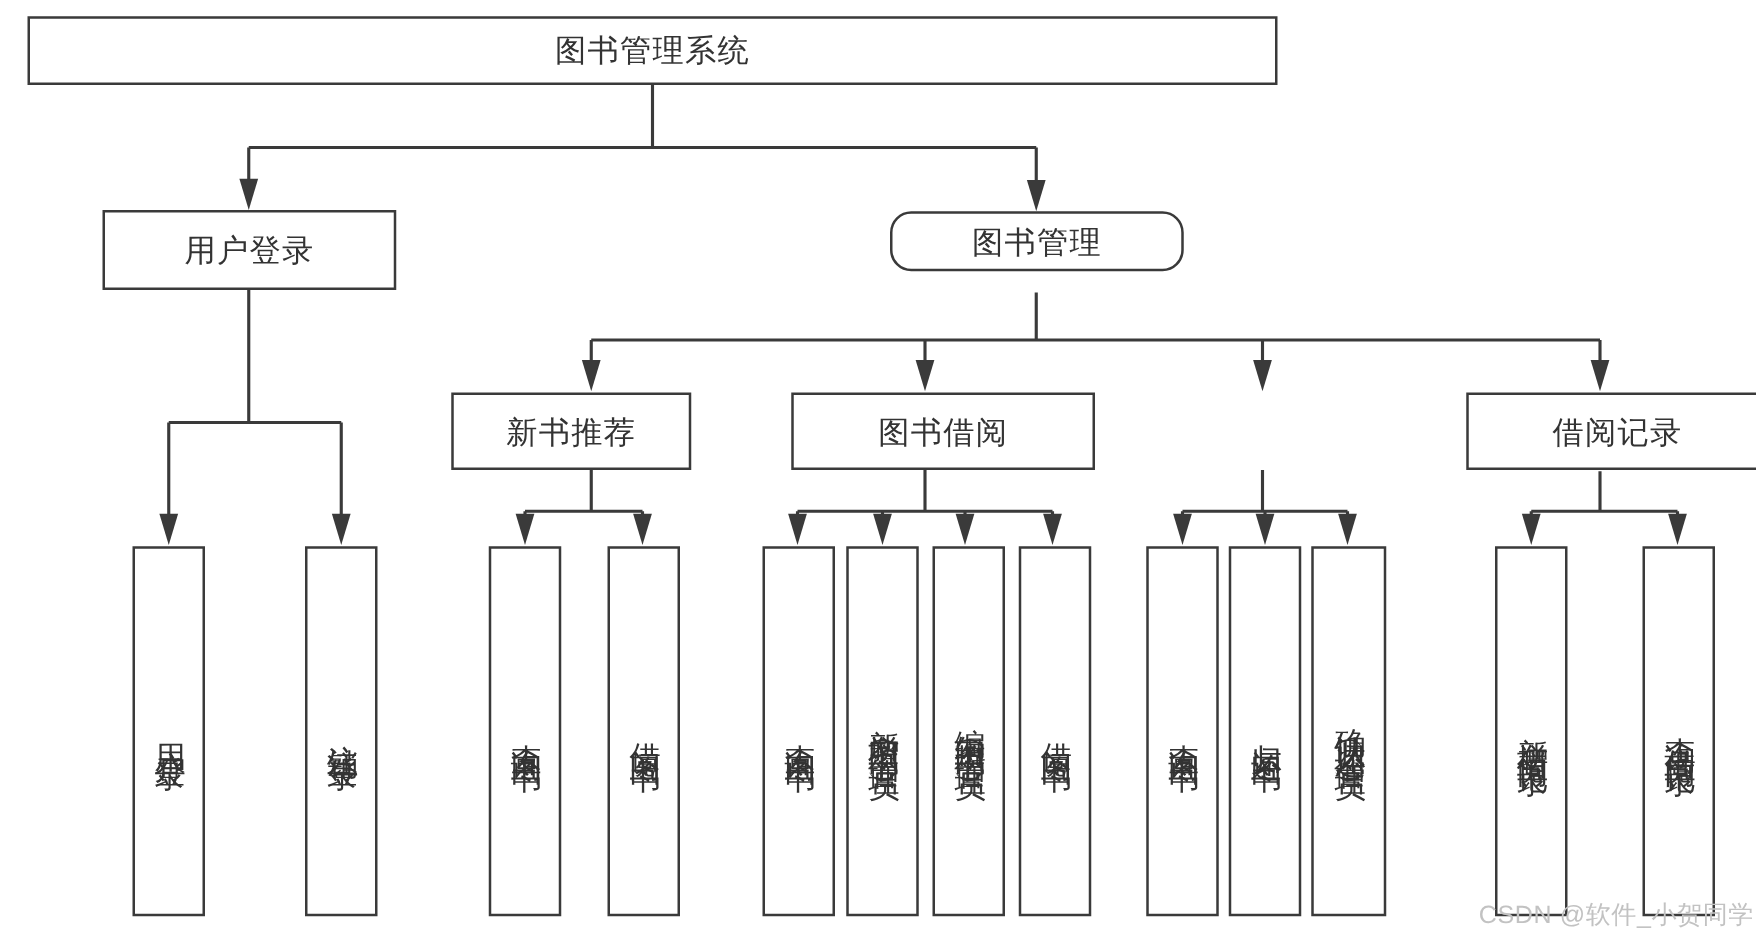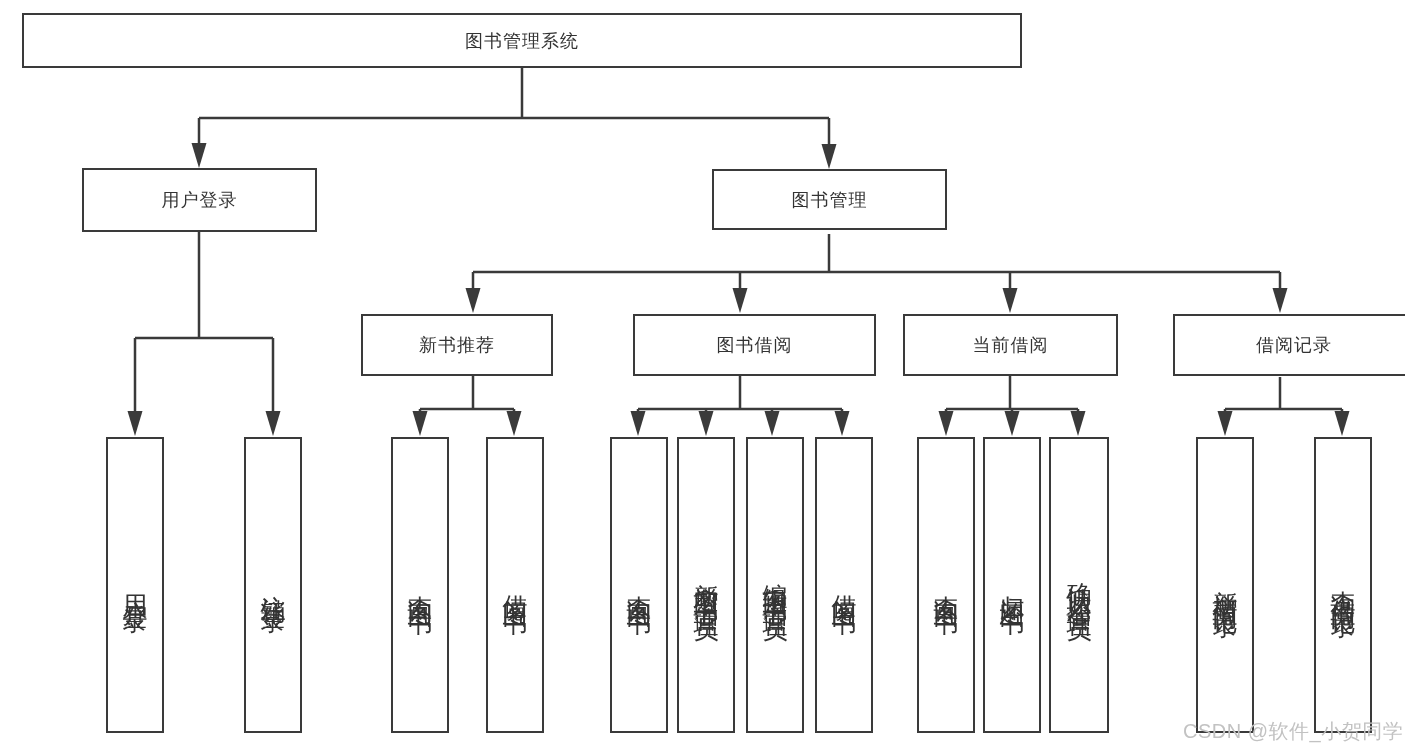--- a/index.html
+++ b/index.html
@@ -17,21 +17,21 @@
     width: 1405px; height: 747px;
   }
   .hbox {
     position: absolute;
     box-sizing: border-box;
     background: #ffffff;
     border: 2.5px solid #3a3a3a;
     display: flex;
     align-items: center;
     justify-content: center;
-    font-size: 18px;
+    font-size: 25px;
     color: #333333;
     letter-spacing: 1px;
     white-space: nowrap;
   }
   .vbox {
     position: absolute;
     box-sizing: border-box;
     background: #ffffff;
     border: 2.5px solid #3a3a3a;
     display: flex;
@@ -101,25 +101,24 @@
       <polygon points="1004.5,411 1019.5,411 1012,436"></polygon>
       <polygon points="1070.5,411 1085.5,411 1078,436"></polygon>
       <polygon points="1217.5,411 1232.5,411 1225,436"></polygon>
       <polygon points="1334.5,411 1349.5,411 1342,436"></polygon>
     </g>
   </svg>
 
   <div class="hbox" style="left:22px; top:13px; width:1000px; height:55px;">图书管理系统</div>
 
   <div class="hbox" style="left:82px; top:168px; width:235px; height:64px;">用户登录</div>
-  <div class="hbox" style="left:712px; top:169px; width:235px; height:61px;">图书管理</div>
+  <div class="hbox" style="left:712px; top:169px; width:235px; height:48px;border-radius:17px;">图书管理</div>
 
   <div class="hbox" style="left:361px; top:314px; width:192px; height:62px;">新书推荐</div>
   <div class="hbox" style="left:633px; top:314px; width:243px; height:62px;">图书借阅</div>
-  <div class="hbox" style="left:903px; top:314px; width:215px; height:62px;">当前借阅</div>
   <div class="hbox" style="left:1173px; top:314px; width:242px; height:62px;">借阅记录</div>
 
   <div class="vbox" style="left:106px;">用户登录</div>
   <div class="vbox" style="left:244px;">注销登录</div>
 
   <div class="vbox" style="left:391px;">查询图书</div>
   <div class="vbox" style="left:486px;">借阅图书</div>
 
   <div class="vbox" style="left:610px;">查询图书</div>
   <div class="vbox" style="left:677px;">新增图书（管理员）</div>

